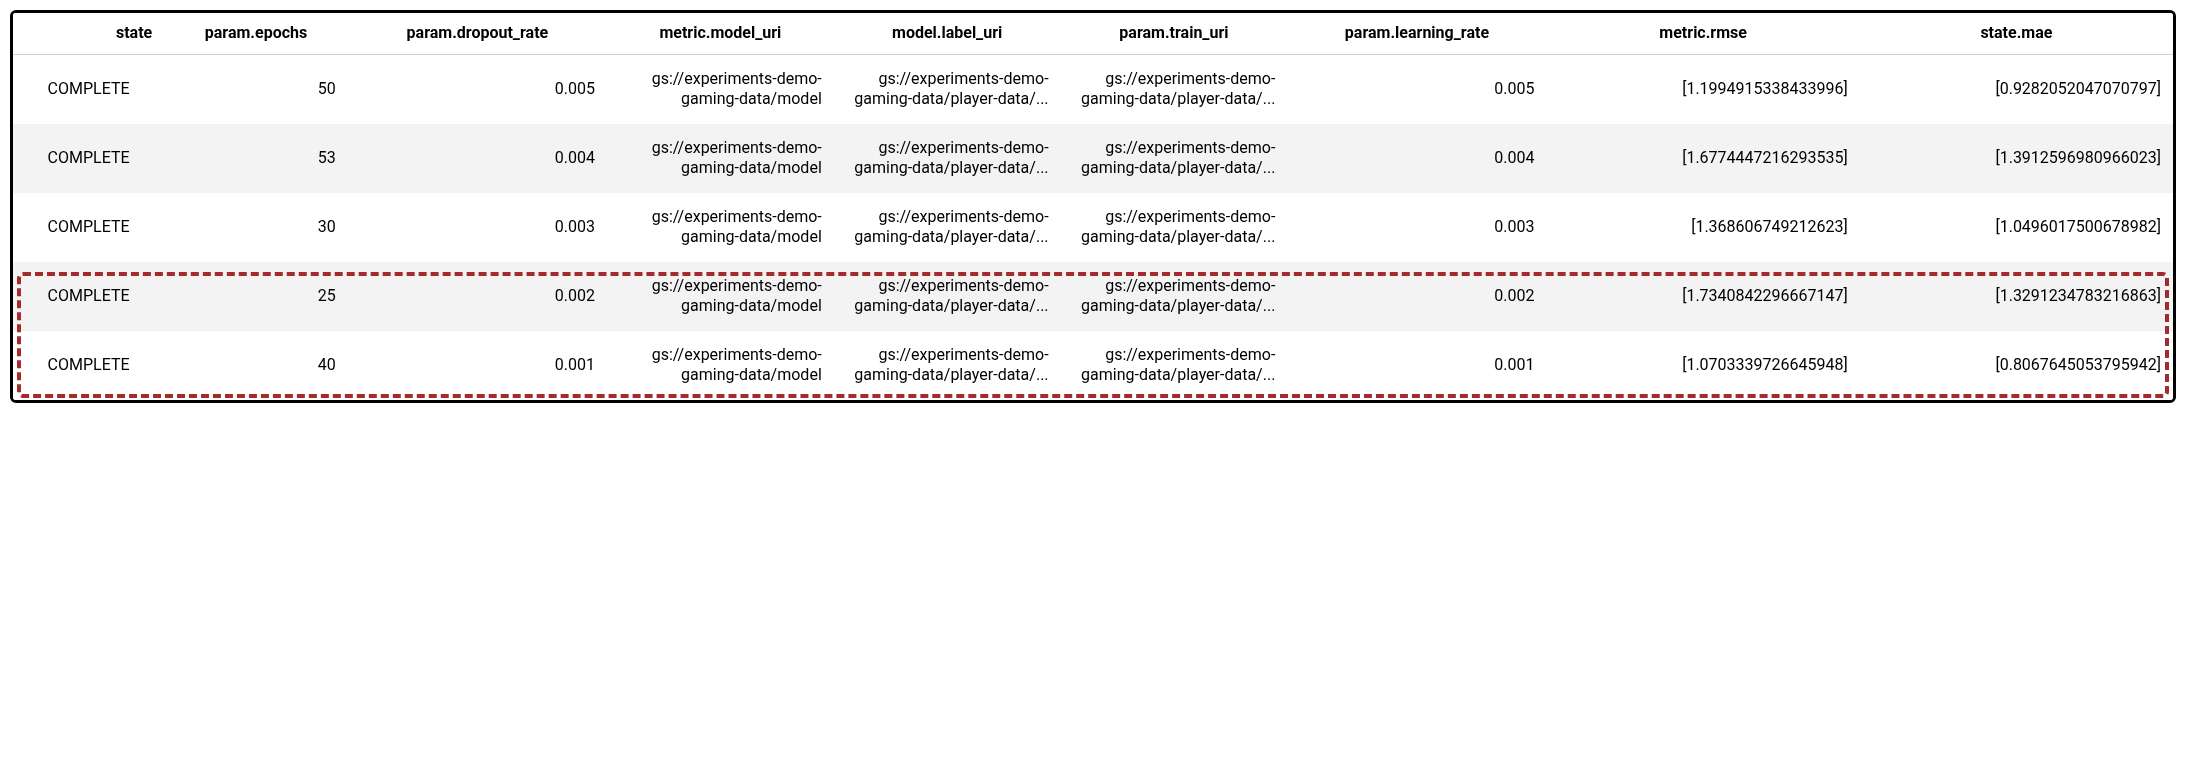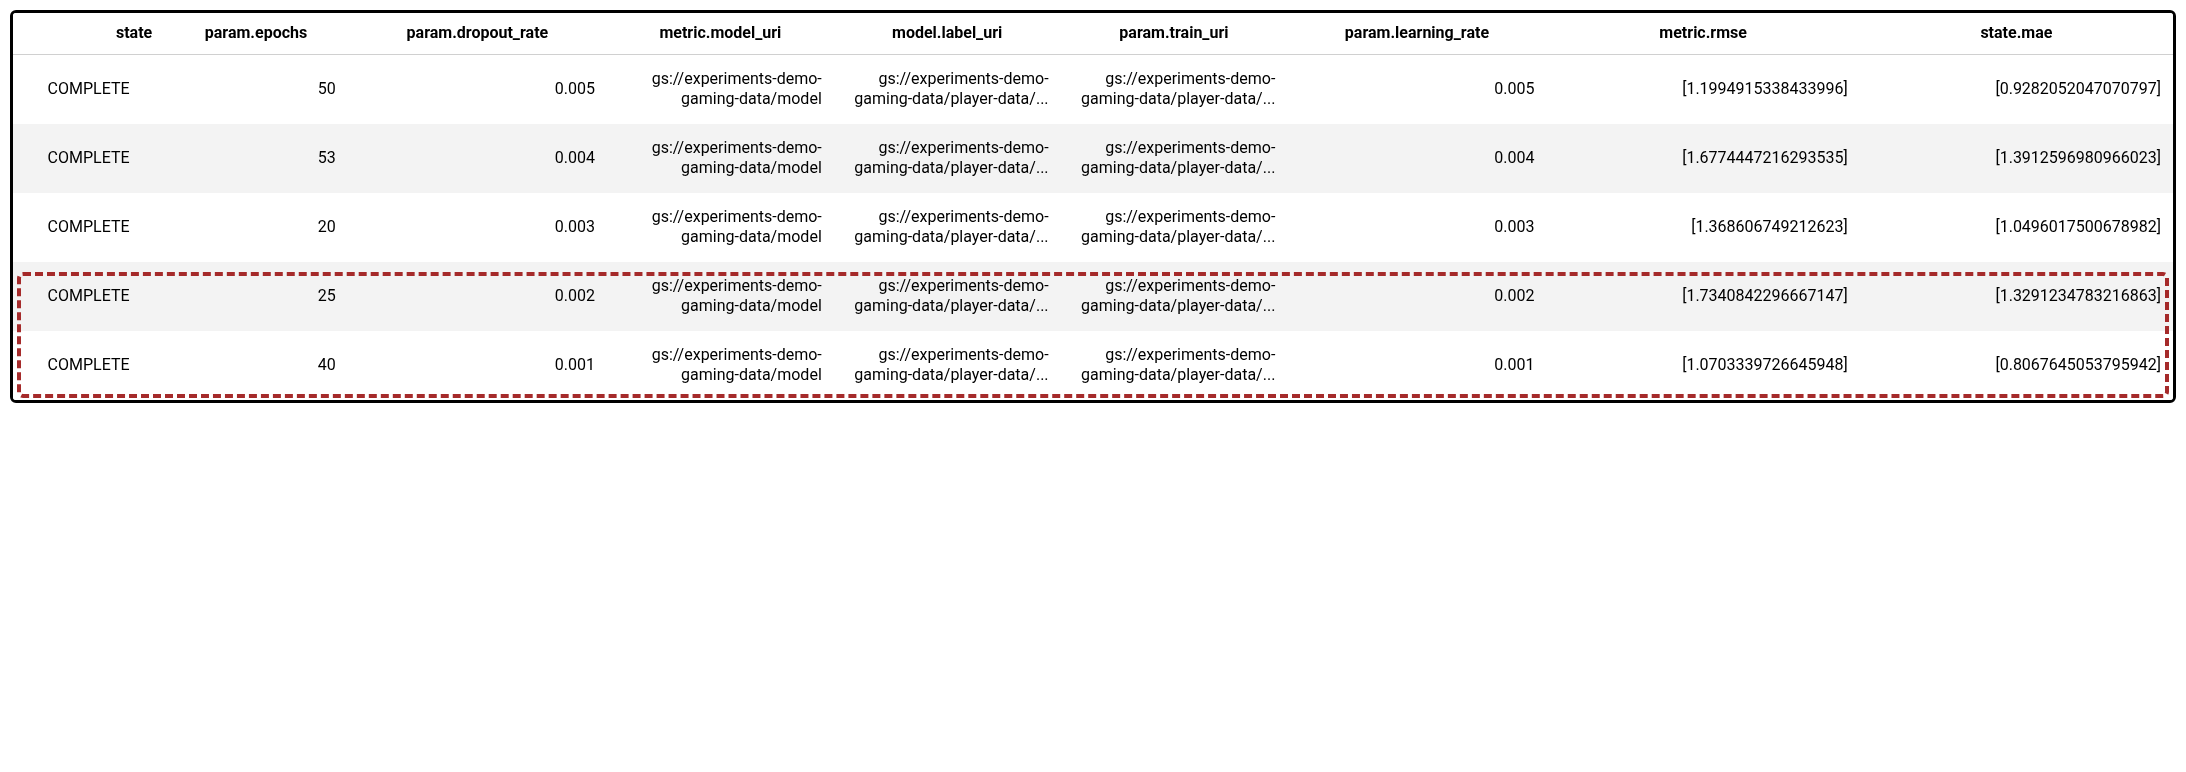--- a/index.html
+++ b/index.html
@@ -109,21 +109,21 @@
         <td>0.004</td>
         <td>gs://experiments-demo-gaming-data/model</td>
         <td>gs://experiments-demo-gaming-data/player-data/...</td>
         <td>gs://experiments-demo-gaming-data/player-data/...</td>
         <td>0.004</td>
         <td>[1.6774447216293535]</td>
         <td>[1.3912596980966023]</td>
       </tr>
       <tr>
         <td class="state">COMPLETE</td>
-        <td>20</td>
+        <td>30</td>
         <td>0.003</td>
         <td>gs://experiments-demo-gaming-data/model</td>
         <td>gs://experiments-demo-gaming-data/player-data/...</td>
         <td>gs://experiments-demo-gaming-data/player-data/...</td>
         <td>0.003</td>
         <td>[1.368606749212623]</td>
         <td>[1.0496017500678982]</td>
       </tr>
       <tr>
         <td class="state">COMPLETE</td>

